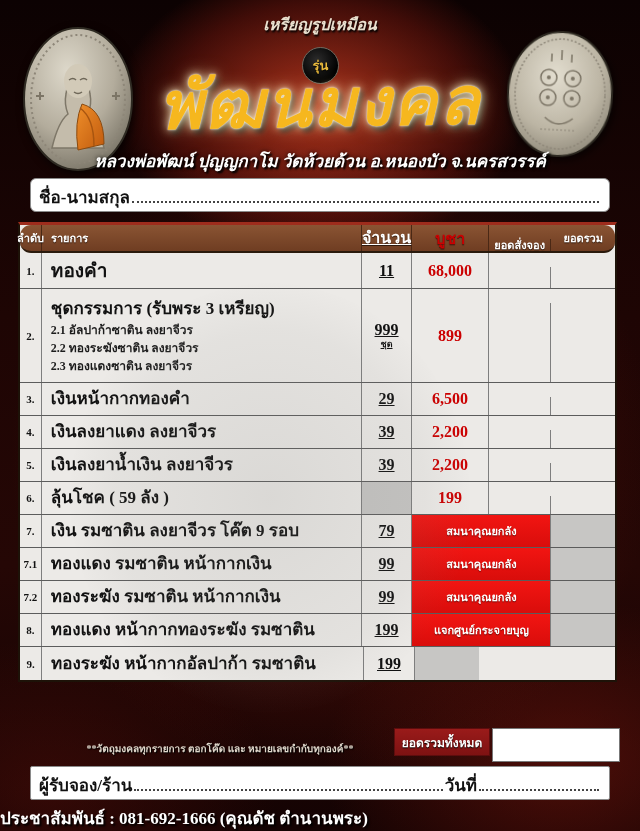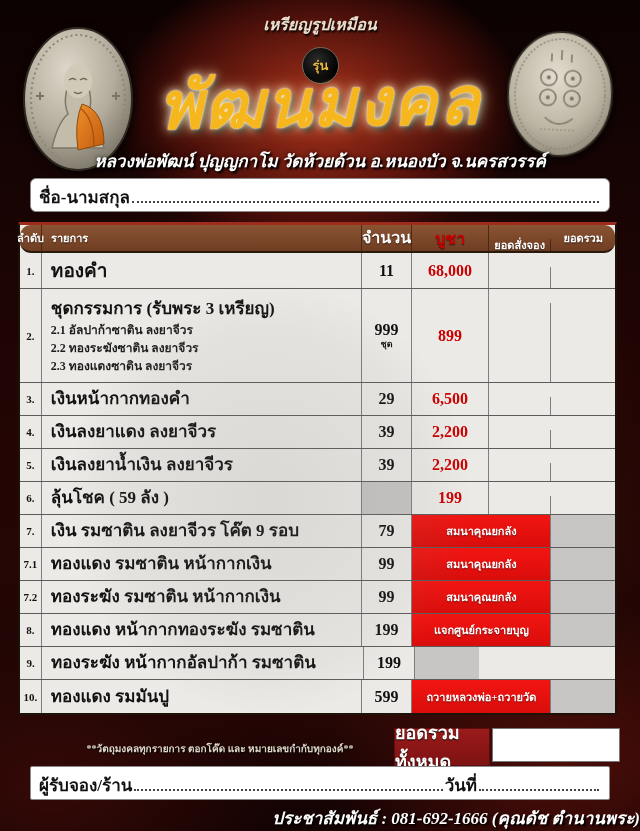--- a/index.html
+++ b/index.html
@@ -54,52 +54,52 @@
   .tbody { position:relative; }
   .trow { display:flex; height:33px; border-bottom:1px solid #5c5c5c; background:#eceae7; }
   .trow:last-child { border-bottom:none; }
   .trow.r-large { height:36px; }
   .trow.tall { height:94px; }
   .cell { display:flex; align-items:center; justify-content:center;
     border-right:1px solid #7e7e7e; color:#111; overflow:hidden; }
   .cell:last-child { border-right:none; }
   .c-no    { width:22px;  font-size:11px; font-weight:bold; }
   .c-item  { width:322px; flex-direction:column; align-items:flex-start; justify-content:center; padding-left:9px; }
-  .c-qty   { width:51px;  font-size:16px; font-weight:bold; flex-direction:column; line-height:1.1; }
+  .c-qty   { width:51px;  font-size:16px; font-weight:bold; flex-direction:column; line-height:1.1;text-decoration:underline; }
   .c-price { width:77px;  font-size:16px; font-weight:bold; color:#cb0001; }
   .c-order { width:63px;margin-top:14px; }
   .c-total { width:64px; }
   .c-banner{ width:140px; background:linear-gradient(#f21512,#d90d0b); color:#fff;
     font-size:11px; font-weight:bold; text-shadow:0 1px 1px rgba(0,0,0,.5); text-align:center; }
   .grey { background:#c7c6c4; }
   .item-main { font-size:17px; font-weight:bold; line-height:1.15; }
   .item-main.large { font-size:19px; }
   .item-sub { font-size:12px; font-weight:bold; color:#1c1c1c; margin-top:6px; line-height:1; }
   .qty-unit { font-size:9px; font-weight:bold; margin-top:2px; }
   .watermark { position:absolute; left:50px; top:30px; width:400px; height:430px;
     pointer-events:none; border-radius:50%;
     background:radial-gradient(ellipse at center, rgba(125,125,122,.16), rgba(125,125,122,.08) 55%, transparent 72%); }
   
   .note { position:absolute; top:741px; left:40px; width:360px; text-align:center;
     color:#e0d8cc; font-size:10px; font-weight:bold; text-shadow:1px 1px 1px #000; }
-  .grand-box { position:absolute; top:728px; left:394px; width:96px; height:38px;
+  .grand-box { position:absolute; top:728px; left:394px; width:96px; height:28px;
     background:linear-gradient(#9a1b1a,#7e1212); border:1px solid #5e0d0d;
     display:flex; align-items:center; justify-content:center;
-    color:#fff; font-size:18px; font-weight:bold; text-shadow:0 1px 1px #000; }
+    color:#fff; font-size:12px; font-weight:bold; text-shadow:0 1px 1px #000; }
   .grand-input { position:absolute; top:728px; left:492px; width:128px; height:34px;
     background:#fff; border:1px solid #777; }
   .receiver-box { position:absolute; top:766px; left:30px; width:580px; height:34px;
     background:#fff; border:1px solid #8a8a8a; border-radius:2px;
     display:flex; align-items:flex-end; padding:0 8px 5px 8px; }
   .receiver-box .flabel { color:#111; font-size:17px; font-weight:bold; line-height:1; white-space:nowrap; }
   .dot-long { flex:1 1 auto; }
   .dot-short { flex:0 0 120px; }
-  .contact { position:absolute; top:804px; left:0; width:100%; text-align:right;
+  .contact { position:absolute; top:804px; left:0; width:100%; text-align:left;
     color:#fff; font-size:17px; font-weight:bold;
-    text-shadow:2px 2px 2px #000;font-style:italic; }
+    text-shadow:2px 2px 2px #000; }
 </style>
 </head>
 <body>
 
 <div class="page">
 
   <div class="top-label">เหรียญรูปเหมือน</div>
 
   <svg class="medal medal-left" width="112" height="147" viewBox="0 0 112 147">
     <defs>
@@ -293,31 +293,20 @@
         <div class="trow">
           <div class="cell c-no">9.</div>
           <div class="cell c-item">
             <div class="item-main">ทองระฆัง หน้ากากอัลปาก้า รมซาติน</div>
           </div>
           <div class="cell c-qty">
             <div>199</div>
           </div>
           <div class="cell c-total grey"></div>
         </div>
-        <div class="trow">
-          <div class="cell c-no">10.</div>
-          <div class="cell c-item">
-            <div class="item-main">ทองแดง รมมันปู</div>
-          </div>
-          <div class="cell c-qty">
-            <div>599</div>
-          </div>
-          <div class="cell c-banner">ถวายหลวงพ่อ+ถวายวัด</div>
-          <div class="cell c-total grey"></div>
-        </div>
       </div>
   </div>
 
   <div class="note">**วัตถุมงคลทุกรายการ ตอกโค๊ด และ หมายเลขกำกับทุกองค์**</div>
   <div class="grand-box">ยอดรวมทั้งหมด</div>
   <div class="grand-input"></div>
 
   <div class="receiver-box">
     <span class="flabel">ผู้รับจอง/ร้าน</span>
     <span class="dotline dot-long"></span>

